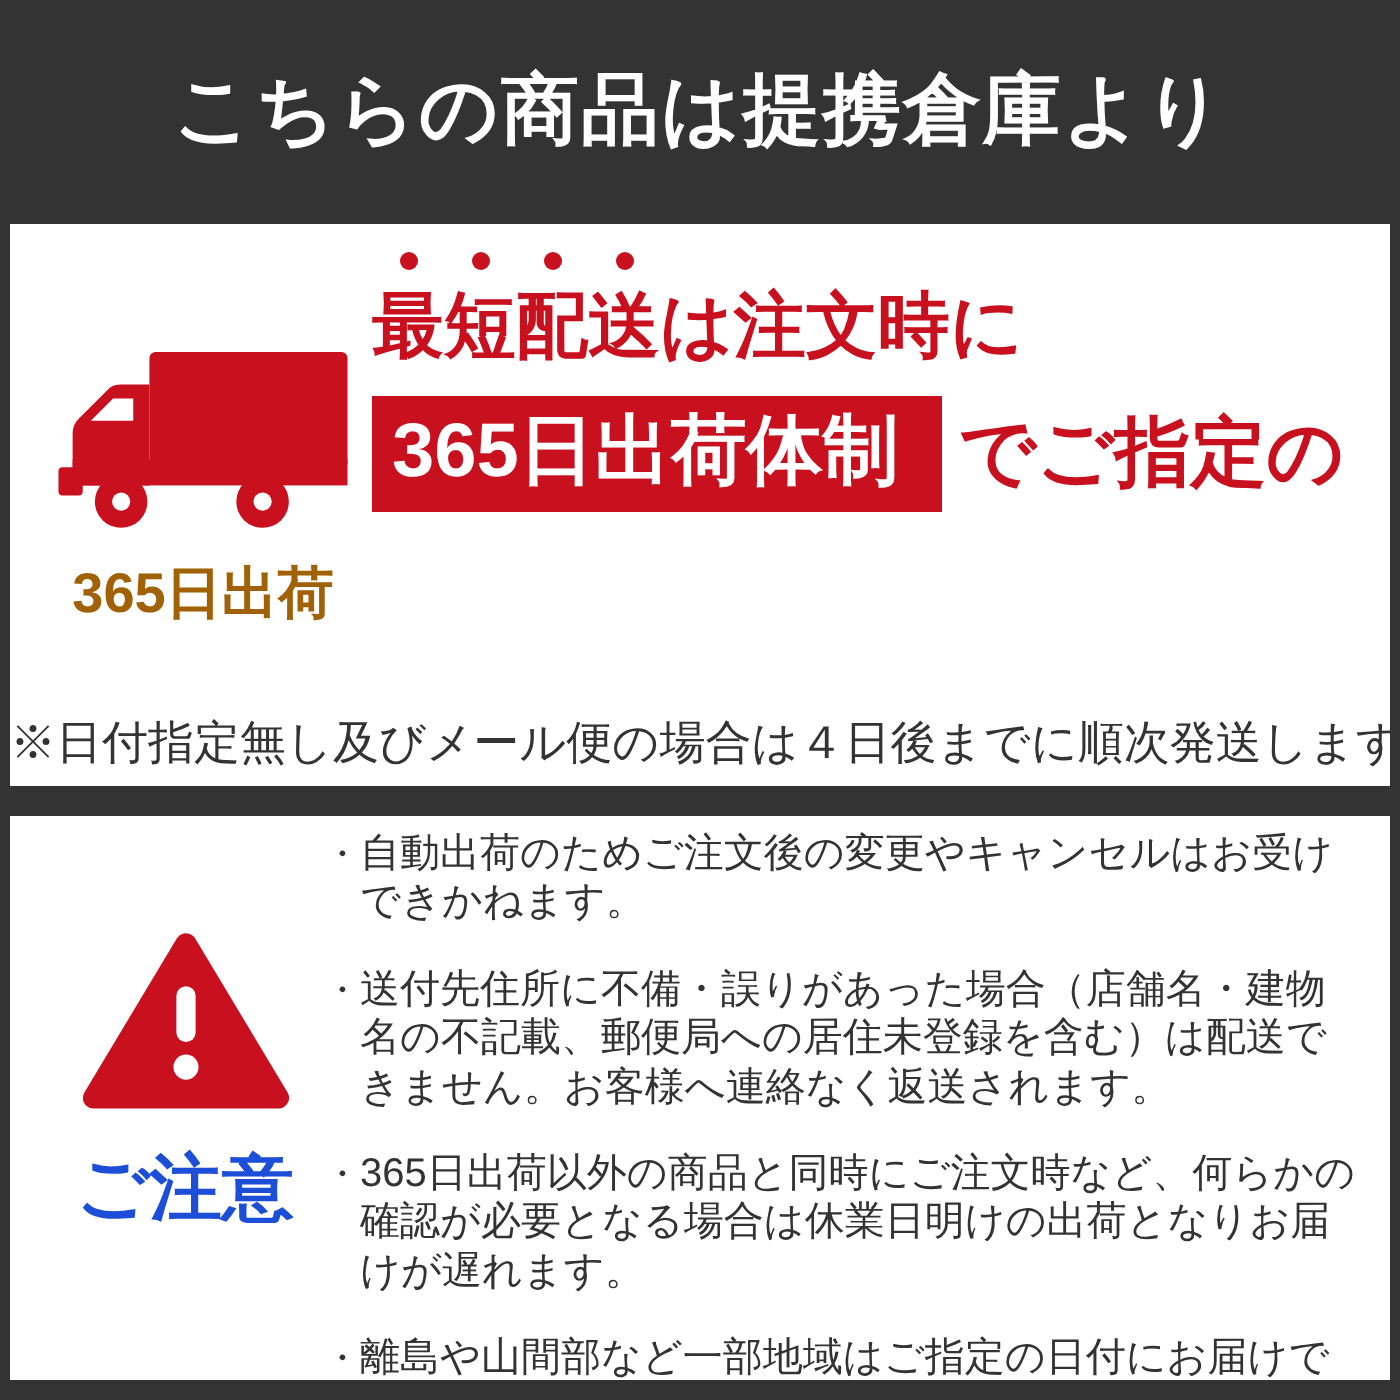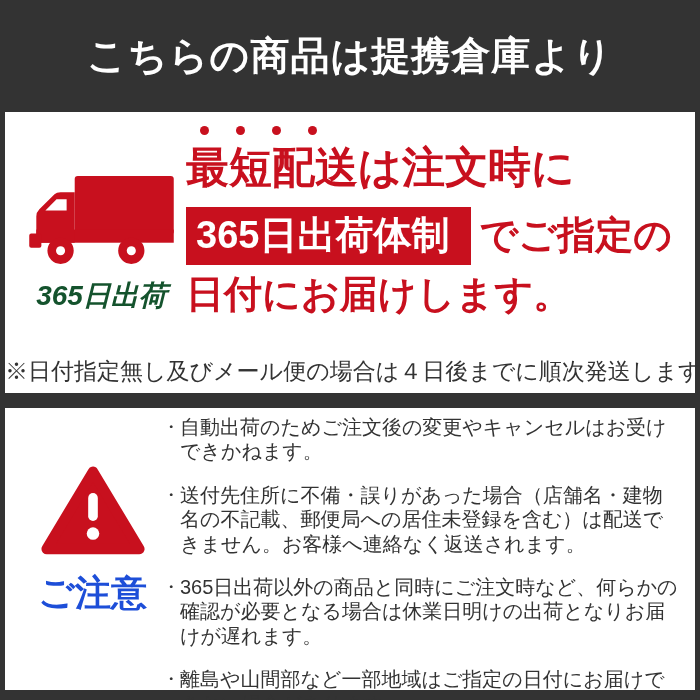--- a/index.html
+++ b/index.html
@@ -48,23 +48,22 @@
     position: absolute;
     left: 14px;
     top: 62px;
     width: 165px;
     text-align: center;
   }
   .truck-label {
     margin-top: 3px;
     font-size: 28px;
     font-weight: bold;
-    color: #14532d;
-    white-space: nowrap;
-    font-style: italic;
+    color: #a16207;
+    white-space: nowrap;
   }
   .delivery-text {
     position: absolute;
     left: 181px;
     top: 14px;
     width: 505px;
   }
   .dots-row {
     display: flex;
     margin-left: 14px;
@@ -74,21 +73,21 @@
   .dot {
     width: 9px;
     height: 9px;
     border-radius: 50%;
     background: #c8101e;
     margin-right: 27px;
   }
   .d-line {
     color: #c8101e;
     font-weight: bold;
-    font-size: 43px;
+    font-size: 36px;
     line-height: 1.18;
     white-space: nowrap;
   }
   .d-line2 { margin-top: 12px; }
   .d-line3 {
     margin-top: 14px;
     font-size: 38px;
     display: flex;
     align-items: center;
   }
@@ -183,21 +182,20 @@
         <span class="dot"></span>
         <span class="dot"></span>
         <span class="dot"></span>
         <span class="dot"></span>
       </div>
       <div class="d-line">最短配送は注文時に</div>
       <div class="d-line d-line3">
         <span class="highlight-chip">365日出荷体制</span>
         <span>でご指定の</span>
       </div>
-      <div class="d-line d-line4">日付にお届けします。</div>
     </div>
 
     <div class="shipping-note">※日付指定無し及びメール便の場合は４日後までに順次発送します。</div>
   </div>
 
   <div class="panel-gap"></div>
 
   <div class="panel panel-caution">
 
     <div class="caution-block">

